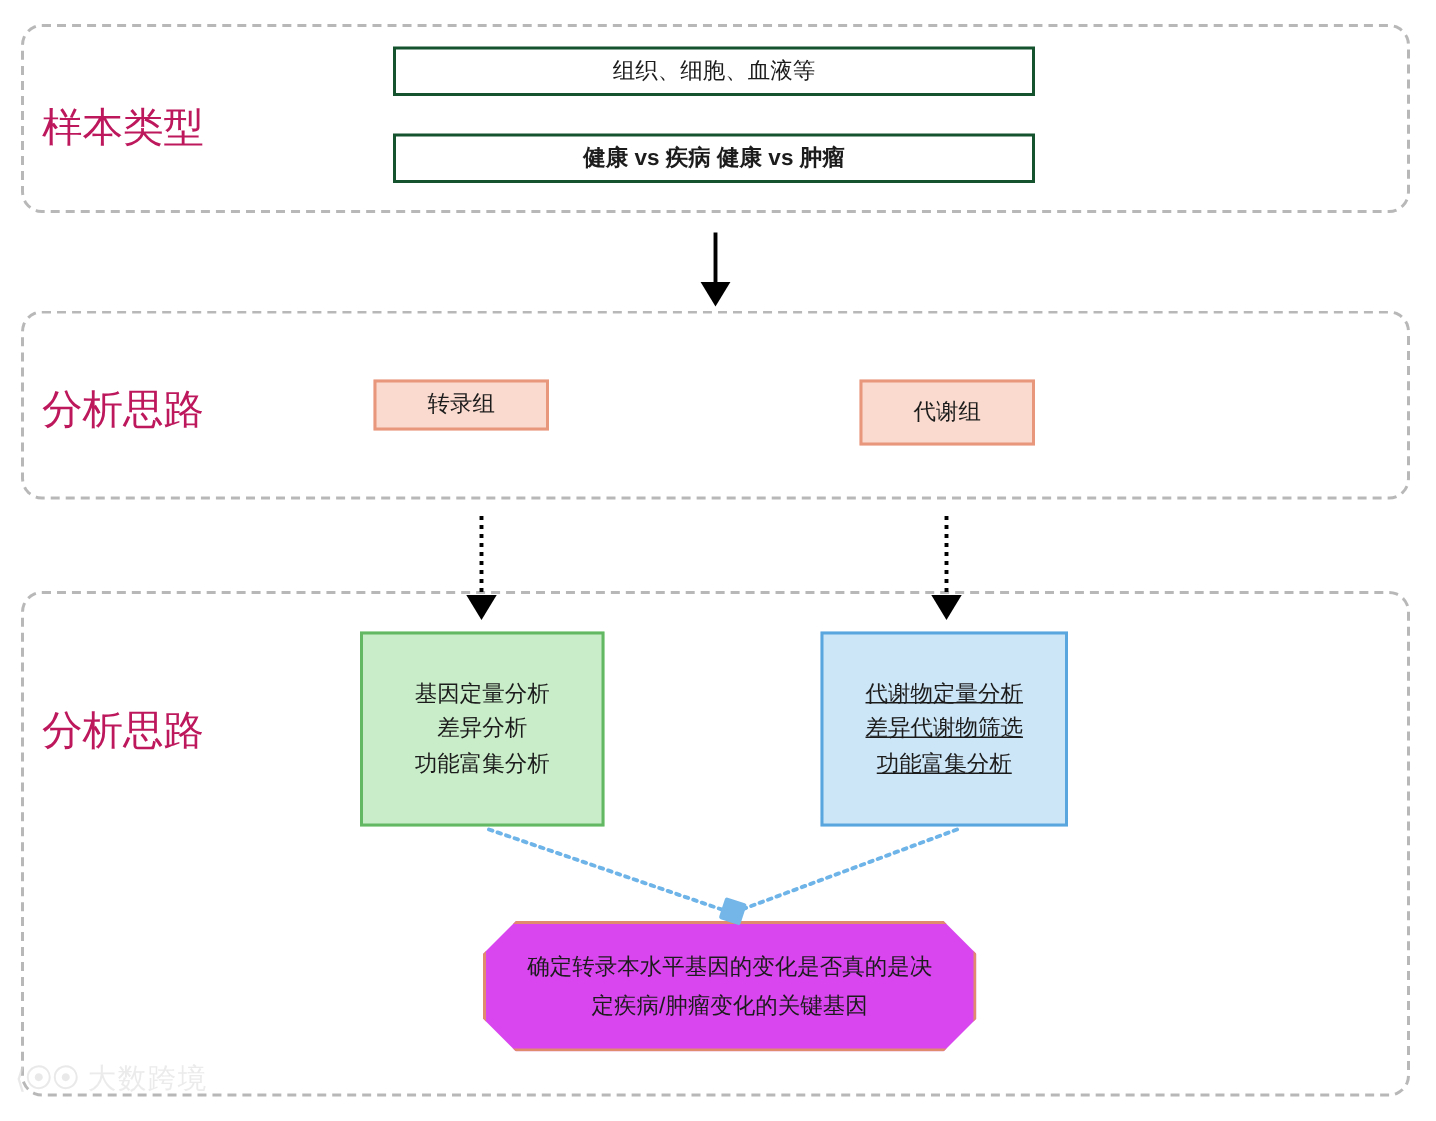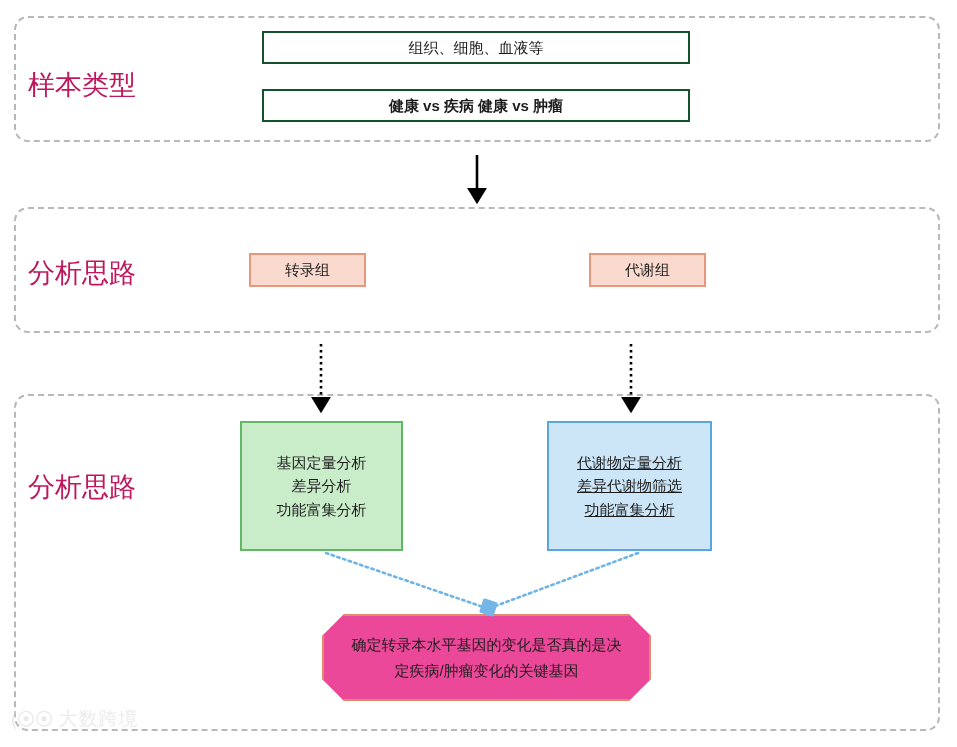--- a/index.html
+++ b/index.html
@@ -63,21 +63,21 @@
     border: 2px solid #63b963;
   }
   .node-blue {
     background: #cde6f7;
     border: 2px solid #58a6dd;
     text-decoration: underline;
   }
 
   
   .node-conclusion {
-    background: #ec4899;
+    background: #d946ef;
     border: 2px solid #e08a6e;
     font-size: 15px;
     line-height: 1.7;
     padding: 0 26px;
     clip-path: polygon(
       22px 0, calc(100% - 22px) 0,
       100% 22px, 100% calc(100% - 22px),
       calc(100% - 22px) 100%, 22px 100%,
       0 calc(100% - 22px), 0 22px);
   }
@@ -122,21 +122,21 @@
 
   <div class="node node-sample" style="left:262px; top:31px; width:428px; height:33px;">组织、细胞、血液等</div>
 
   <div class="node node-sample" style="left:262px; top:89px; width:428px; height:33px;font-weight:bold;">健康 vs 疾病 健康 vs 肿瘤</div>
 
   <div class="lane" style="left:14px; top:207px; width:926px; height:126px;"></div>
   <div class="lane-label" style="left:28px; top:260px;">分析思路</div>
 
   <div class="node node-tech" style="left:249px; top:253px; width:117px; height:34px;">转录组</div>
 
-  <div class="node node-tech" style="left:573px; top:253px; width:117px; height:34px;margin-left:16px;">代谢组</div>
+  <div class="node node-tech" style="left:573px; top:253px; width:117px; height:44px;">代谢组</div>
 
   <div class="lane" style="left:14px; top:394px; width:926px; height:337px;"></div>
   <div class="lane-label" style="left:28px; top:474px;">分析思路</div>
 
   <div class="node node-green" style="left:240px; top:421px; width:163px; height:130px;">基因定量分析
 差异分析
 功能富集分析</div>
 
   <div class="node node-blue" style="left:547px; top:421px; width:165px; height:130px;">代谢物定量分析
 差异代谢物筛选

